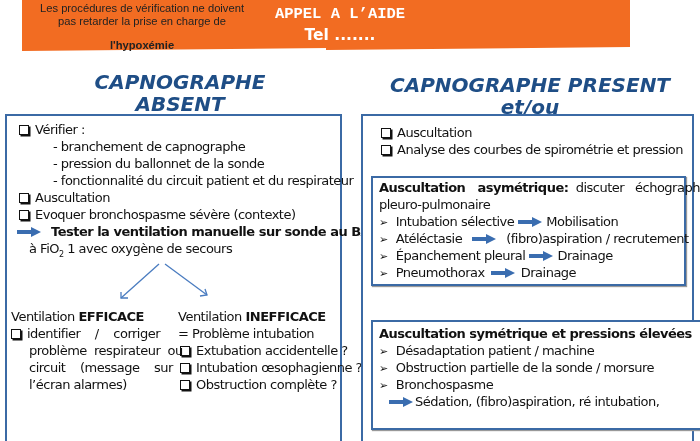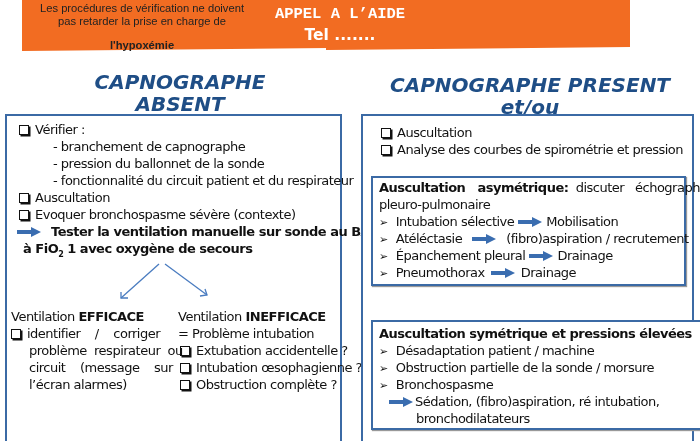--- a/index.html
+++ b/index.html
@@ -94,21 +94,21 @@
   </div>
   <div class="txt" style="left:12px; top:91px;">
     <span class="chk"></span><span>Evoquer bronchospasme sévère (contexte)</span>
   </div>
   <div class="txt" style="left:10px; top:108px; font-weight:bold;">
     <span class="arrow" style="margin-left:0; margin-right:10px;"><svg width="24" height="10" viewBox="0 0 24 10">
           <rect x="0" y="3" width="15" height="4" fill="#3a6db0"></rect>
           <polygon points="14,0 24,5 14,10" fill="#3a6db0"></polygon>
         </svg></span><span>Tester la ventilation manuelle sur sonde au BAVU</span>
   </div>
-  <div class="txt" style="left:16px; top:125px; font-weight:bold;">
+  <div class="txt" style="left:22px; top:125px; font-weight:normal;">
     <span>à  FiO</span><sub style="font-size:8px;">2</sub><span> 1 avec oxygène de secours</span>
   </div>
 
   <svg style="position:absolute; left:100px; top:146px;" width="110" height="42">
     <line x1="52" y1="2" x2="14" y2="36" stroke="#4a7cc0" stroke-width="1.3"></line>
     <polyline points="14,30 14,36 21,36" fill="none" stroke="#4a7cc0" stroke-width="1.3"></polyline>
     <line x1="58" y1="2" x2="100" y2="33" stroke="#4a7cc0" stroke-width="1.3"></line>
     <polyline points="93,34 100,33 98,27" fill="none" stroke="#4a7cc0" stroke-width="1.3"></polyline>
   </svg>
 
@@ -184,15 +184,14 @@
     </div>
     <div class="txt" style="left:6px; top:55px;">
       <span class="tri">➢</span><span>Bronchospasme</span>
     </div>
     <div class="txt" style="left:16px; top:72px;">
       <span class="arrow" style="margin:0 2px 0 0;"><svg width="24" height="10" viewBox="0 0 24 10">
             <rect x="0" y="3" width="15" height="4" fill="#3a6db0"></rect>
             <polygon points="14,0 24,5 14,10" fill="#3a6db0"></polygon>
           </svg></span><span>Sédation, (fibro)aspiration, ré intubation,</span>
     </div>
-    <div class="txt" style="left:43px; top:89px;">bronchodilatateurs</div>
   </div>
 </div>
 
 </body></html>

